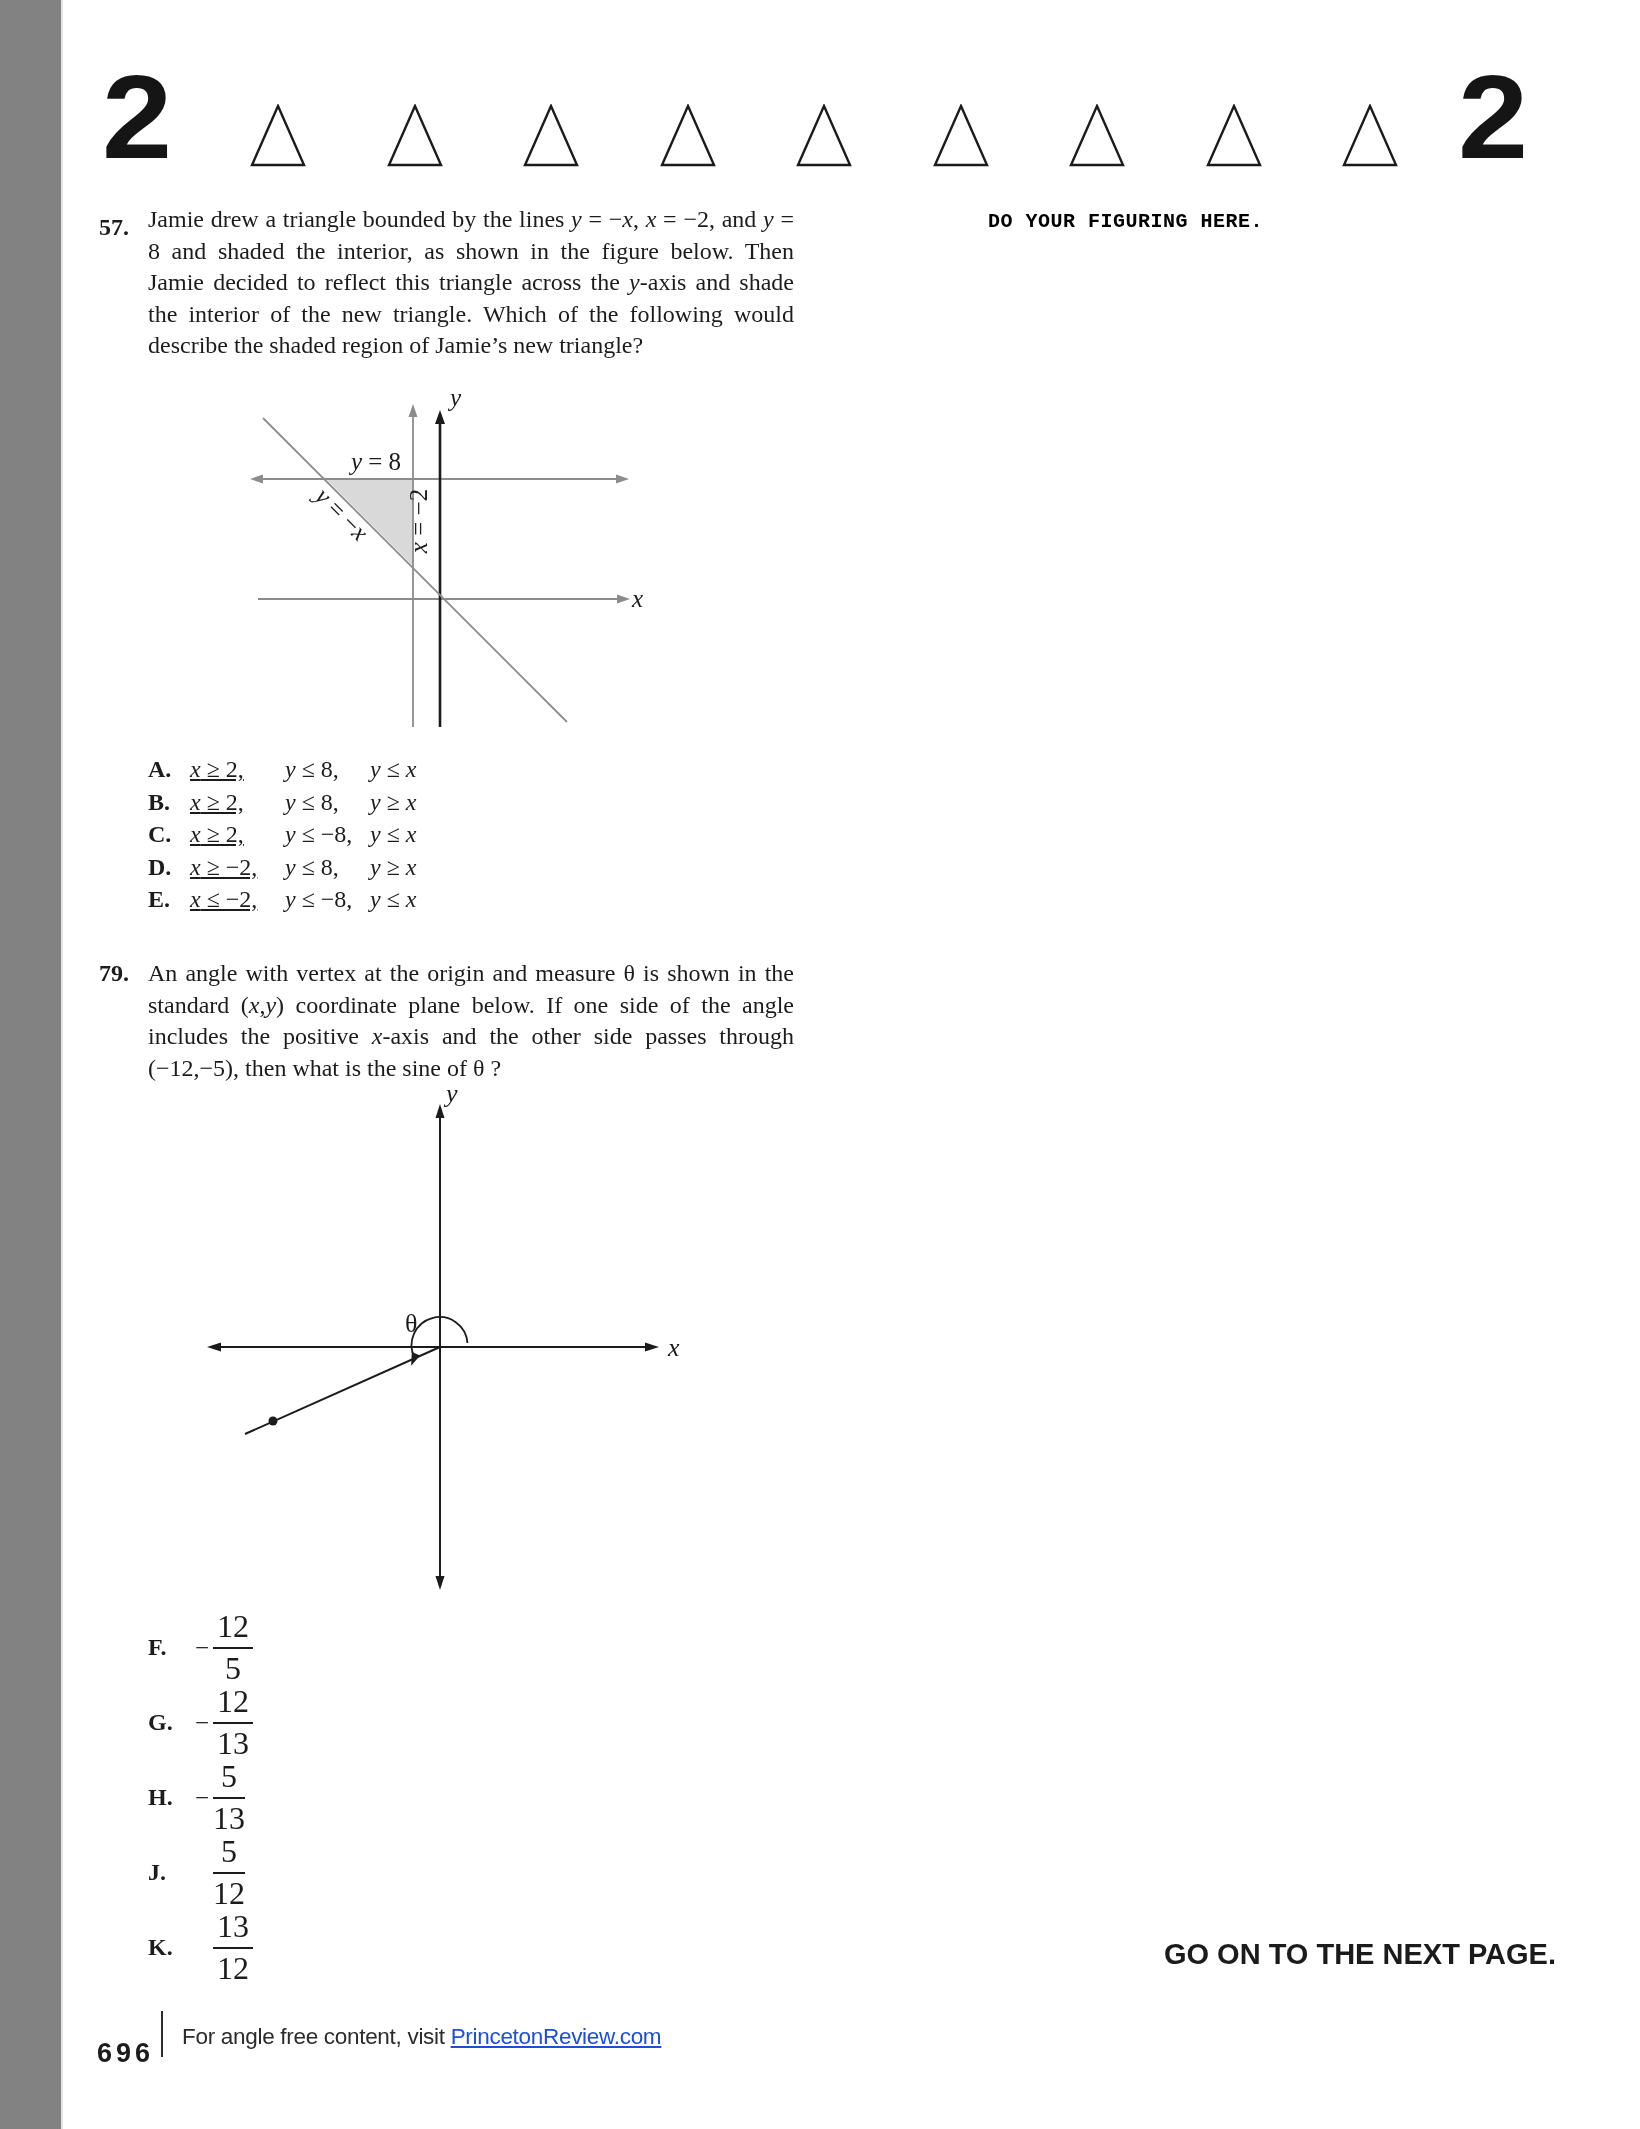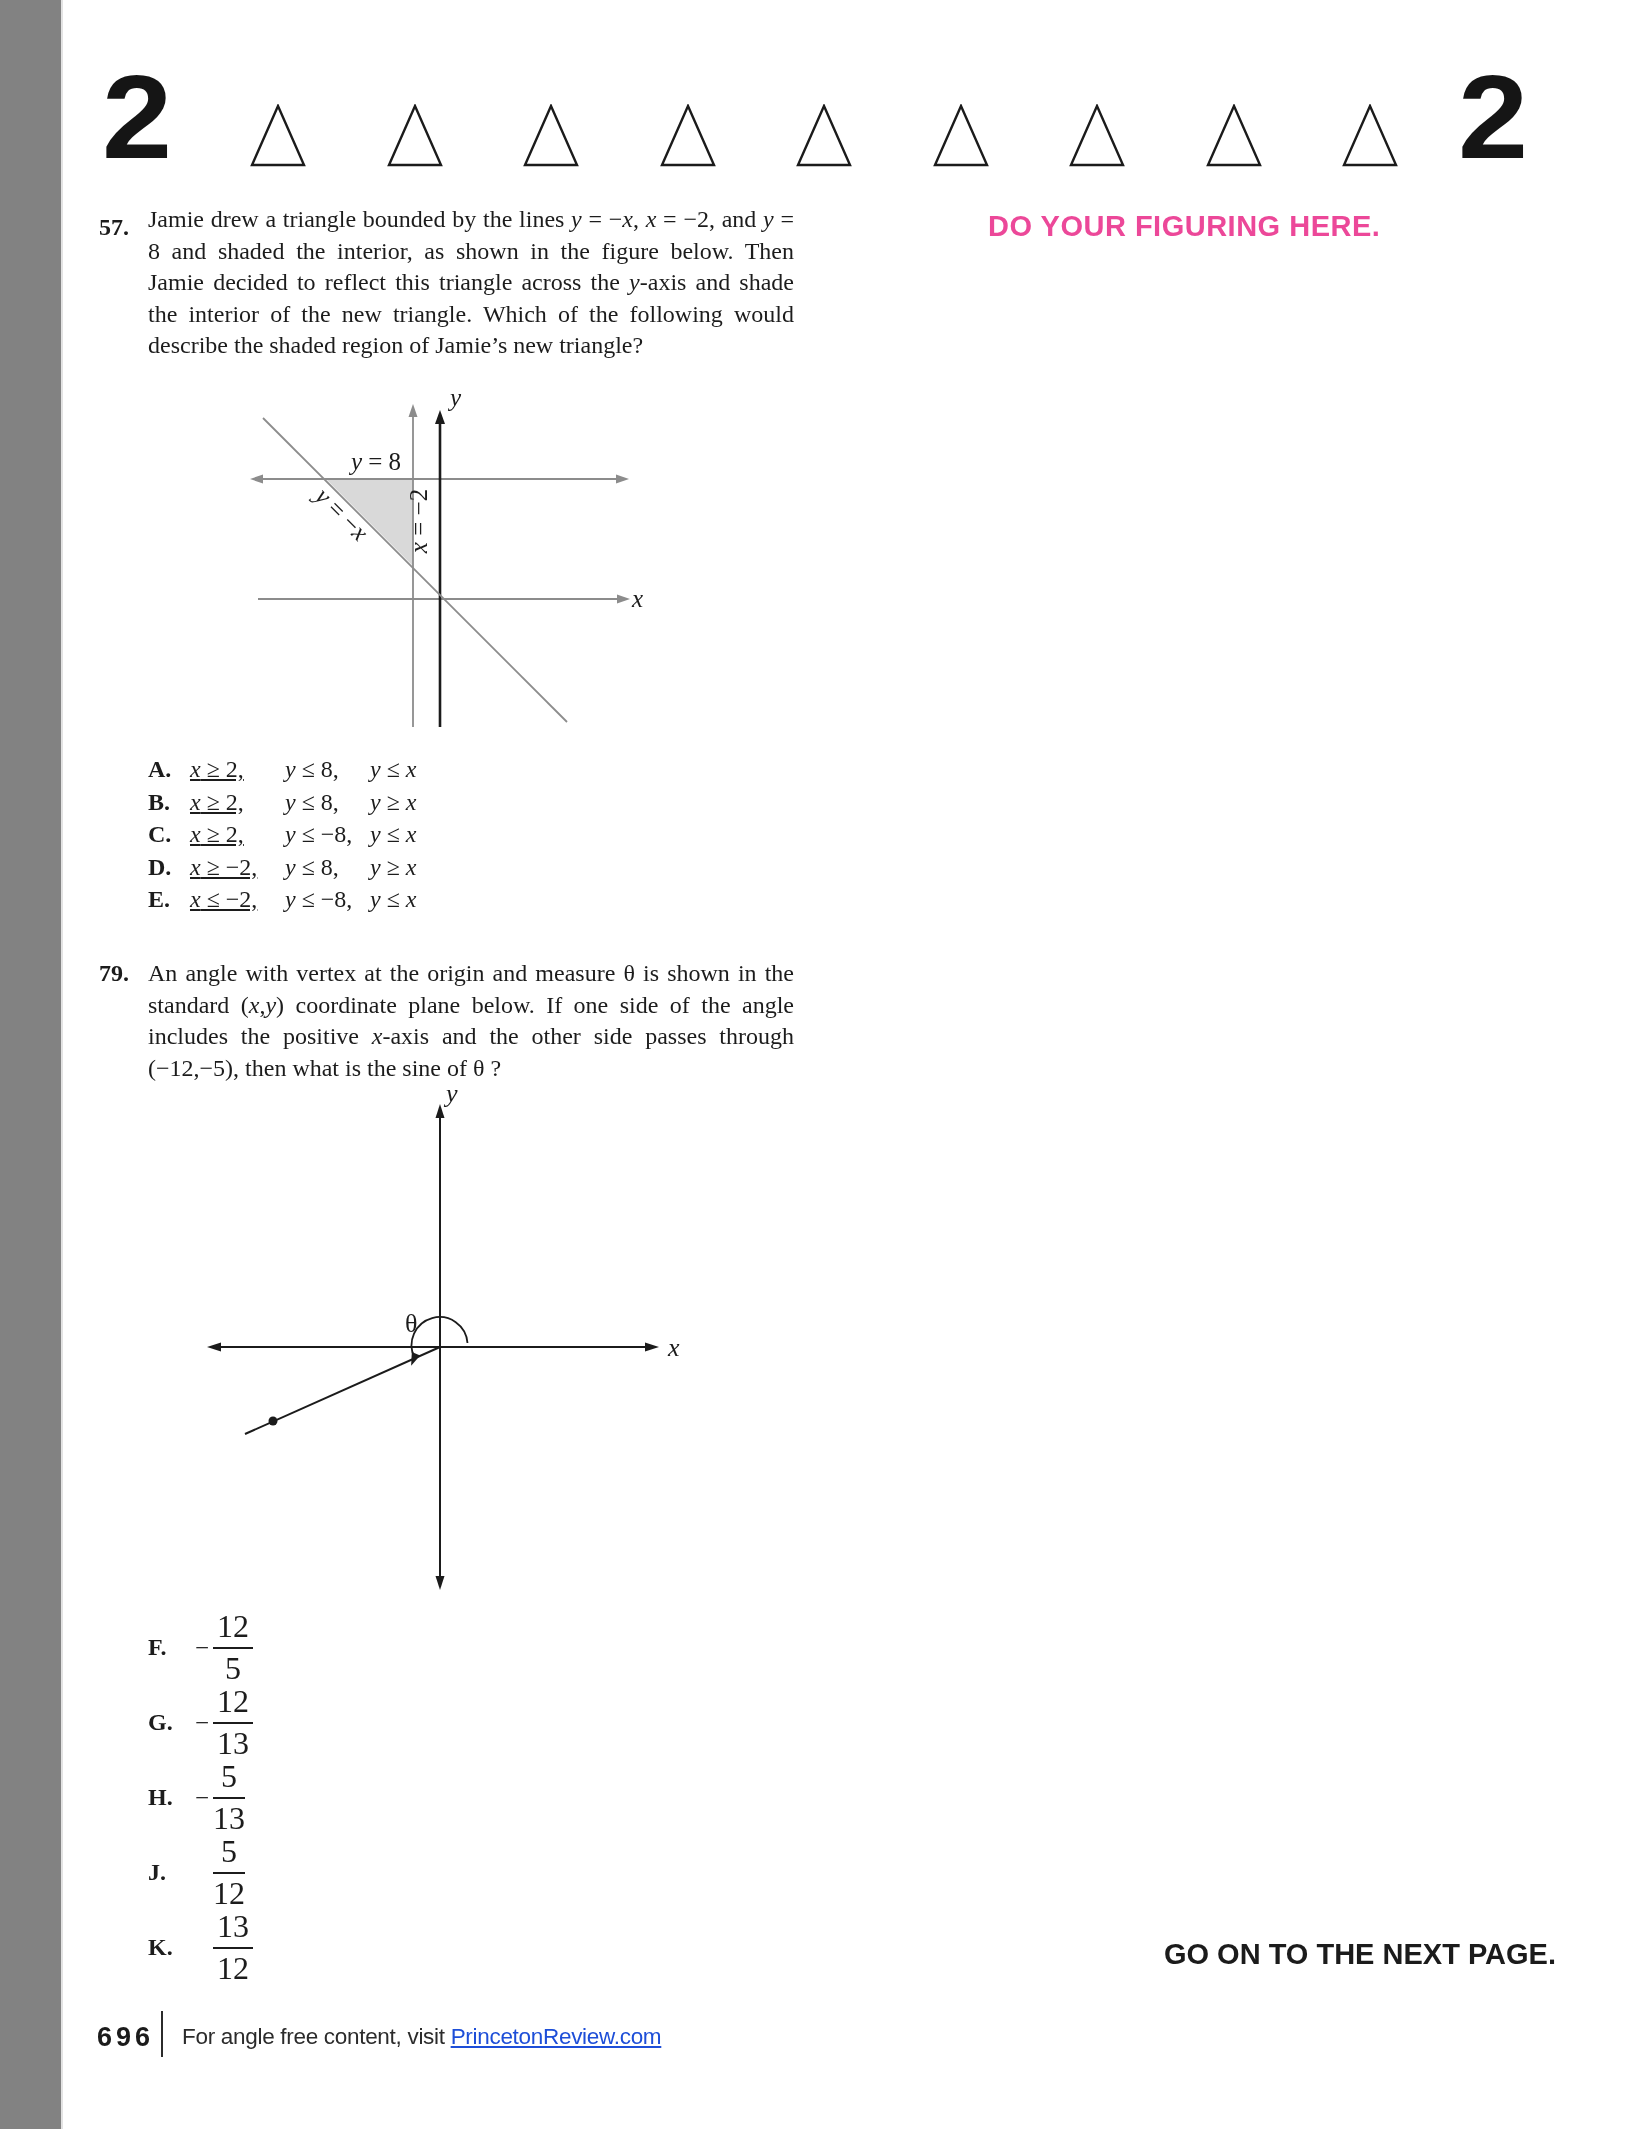--- a/index.html
+++ b/index.html
@@ -9,22 +9,22 @@
         border-right:2px solid #e3e3e3;}
   .big2{position:absolute;top:58px;font-family:"Liberation Sans",sans-serif;
         font-weight:bold;font-size:126px;line-height:1;color:#151515;
         transform:scaleY(0.94);transform-origin:top;}
   .big2.left{left:102px;}
   .big2.right{left:1458px;}
   .tri-row{position:absolute;left:250px;top:104px;width:1148px;display:flex;
            justify-content:space-between;}
   .tri{width:56px;height:64px;}
   .tri polygon{fill:#fff;stroke:#1b1b1b;stroke-width:2.4;}
-  .figuring{position:absolute;left:988px;top:210px;font-family:Liberation Sans, sans-serif;
-            font-weight:bold;font-size:29px;color:#ec4899;letter-spacing:.5px;}
+  .figuring{position:absolute;left:988px;top:210px;font-family:Liberation Mono, monospace;
+            font-weight:bold;font-size:20px;color:#000000;letter-spacing:.5px;}
   .qnum{position:absolute;left:99px;width:46px;font-weight:bold;font-size:24px;line-height:31.5px;}
   .prompt{position:absolute;left:148px;width:646px;font-size:24px;line-height:31.5px;
           text-align:justify;margin:0;}
   .it{font-style:italic;}
   .q57-num{top:212px;} .q57-prompt{top:204px;}
   .q58-num{top:958px;} .q58-prompt{top:958px;}
   .fig{position:absolute;}
   .fig text{font-family:"Liberation Serif",serif;fill:#1c1c1c;}
   .fig1{left:180px;top:390px;}
   .fig2{left:200px;top:1085px;}
@@ -39,21 +39,21 @@
   .frow .olabel{width:47px;}
   .fsign{display:inline-block;width:18px;font-size:25px;text-align:left;}
   .frac{display:inline-block;text-align:center;font-size:32px;line-height:1.18;
         vertical-align:middle;}
   .frac .num{display:block;border-bottom:2px solid #1c1c1c;padding:0 4px 1px;}
   .frac .den{display:block;padding-top:1px;}
   .goon{position:absolute;left:1000px;width:556px;top:1938px;text-align:right;
         font-family:"Liberation Sans",sans-serif;font-weight:bold;font-size:29px;color:#1b1b1b;}
   .footer{position:absolute;left:0;top:2005px;width:900px;height:60px;
           font-family:"Liberation Sans",sans-serif;color:#2b2b2b;}
-  .pageno{position:absolute;left:97px;top:17px;font-weight:bold;font-size:27px;
+  .pageno{position:absolute;left:97px;top:33px;font-weight:bold;font-size:27px;
           letter-spacing:4px;color:#1b1b1b;}
   .fdivider{position:absolute;left:161px;top:6px;width:2px;height:46px;background:#2b2b2b;}
   .ftext{position:absolute;left:182px;top:19px;font-size:22.5px;letter-spacing:-0.3px;}
   .ftext a{color:#1d4ed8;text-decoration:underline;}
 </style>
 </head>
 <body>
 
 <div class="page">
 

